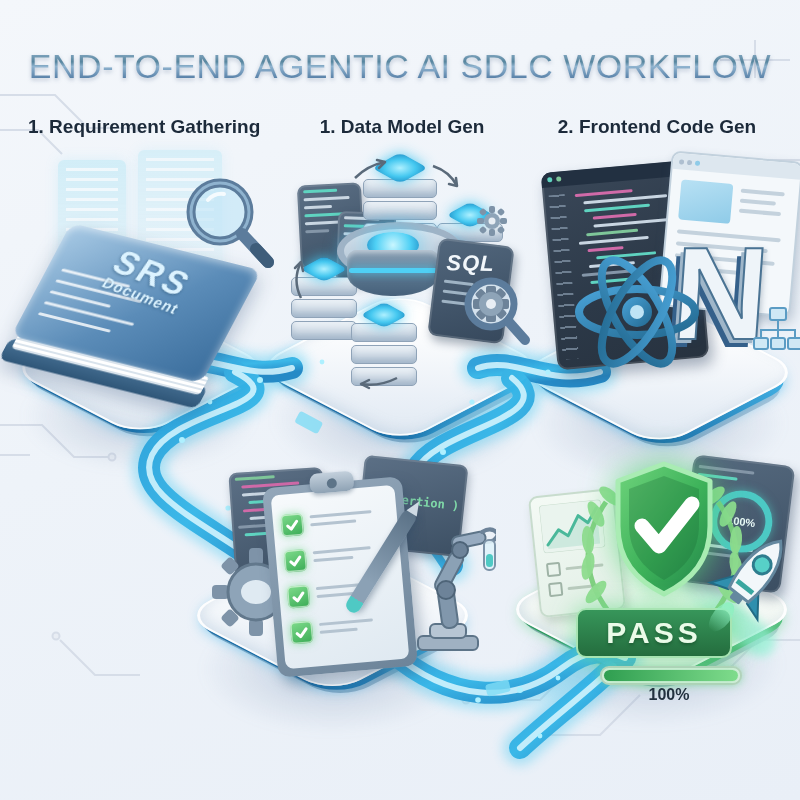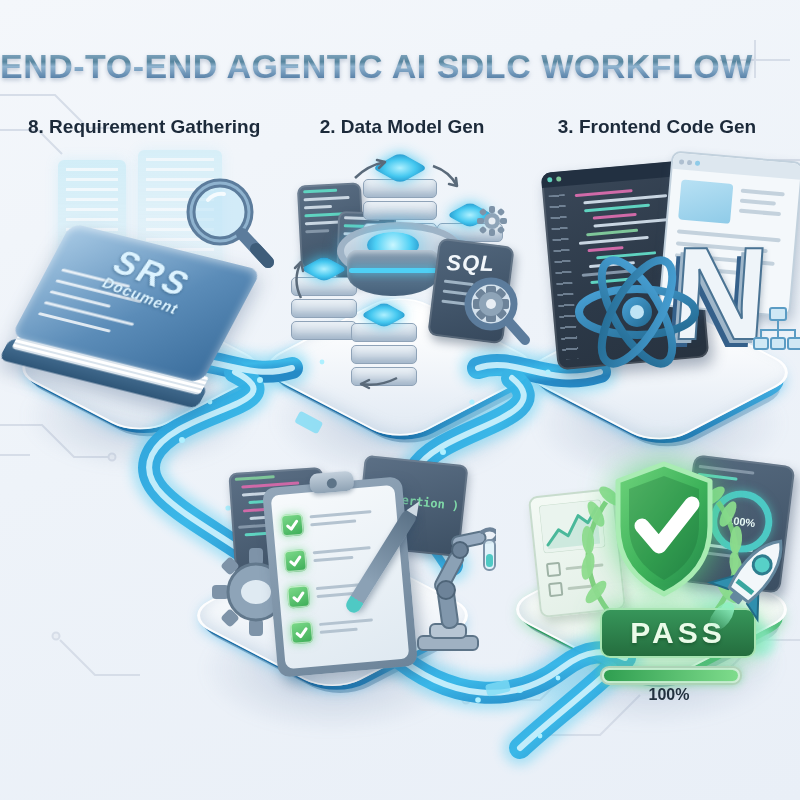--- a/index.html
+++ b/index.html
@@ -3,22 +3,22 @@
 <meta charset="utf-8">
 <style>
   html,body{margin:0;padding:0;width:800px;height:800px;overflow:hidden;
     font-family:"Liberation Sans",sans-serif;}
   .canvas{position:relative;width:800px;height:800px;
     background:linear-gradient(160deg,#f4f7fb 0%,#eef3f9 45%,#e9eff7 100%);}
   svg{display:block}
   .abs{position:absolute}
 
   
-  .title{position:absolute;top:24px;left:0;right:0;text-align:left;
-    font-size:34px;font-weight:700;letter-spacing:.5px;color:#4d7fae;
+  .title{position:absolute;top:24px;left:0;right:0;text-align:center;
+    font-size:34px;font-weight:400;letter-spacing:.5px;color:#4d7fae;
     background:linear-gradient(180deg,#a3c0da 0%,#57859e 38%,#8fb3cf 50%,#35618f 100%);
     -webkit-background-clip:text;background-clip:text;-webkit-text-fill-color:transparent;
     filter:drop-shadow(0 2px 2px rgba(40,70,110,.28));z-index:6;}
 
   
   .stage-label{position:absolute;font-size:19px;font-weight:700;color:#1c2a3a;
     text-align:center;z-index:6;white-space:nowrap;}
   .lbl1{left:28px;top:116px;width:232px;}
   .lbl2{left:312px;top:116px;width:180px;}
   .lbl3{left:552px;top:116px;width:210px;}
@@ -295,23 +295,23 @@
         <circle cx="322" cy="362" r="2.4"></circle>
       <circle cx="548" cy="372" r="2.6"></circle>
         <circle cx="540" cy="736" r="2.4"></circle>
       <rect x="296" y="416" width="26" height="13" rx="3" transform="rotate(28 309 422)" fill="#7fdcf5" opacity=".8"></rect>
       <rect x="404" y="486" width="24" height="12" rx="3" transform="rotate(18 416 492)" fill="#7fdcf5" opacity=".8"></rect>
       <rect x="486" y="682" width="24" height="12" rx="3" transform="rotate(-14 498 688)" fill="#7fdcf5" opacity=".8"></rect>
     </g>
   </svg>
 
   <h1 class="title">END-TO-END AGENTIC AI SDLC WORKFLOW</h1>
-  <div class="stage-label lbl1">8. Requirement Gathering</div>
-  <div class="stage-label lbl2">2. Data Model Gen</div>
-  <div class="stage-label lbl3">3. Frontend Code Gen</div>
+  <div class="stage-label lbl1">1. Requirement Gathering</div>
+  <div class="stage-label lbl2">1. Data Model Gen</div>
+  <div class="stage-label lbl3">2. Frontend Code Gen</div>
 
   <div class="stage" style="left:20px;top:148px;width:250px;height:260px;">
     <div class="holo" style="left:38px;top:12px;width:68px;height:150px;opacity:.55;">
         <div class="hlines"></div>
       </div>
     <div class="holo" style="left:118px;top:2px;width:84px;height:162px;opacity:.45;">
         <div class="hlines"></div>
       </div>
     <div class="book">
       <div class="book-base"></div>
@@ -643,21 +643,21 @@
           <linearGradient id="sg" x1="0" y1="0" x2="1" y2="1">
         <stop offset="0%" stop-color="#6fd47c"></stop>
             <stop offset="55%" stop-color="#3cb159"></stop>
         <stop offset="100%" stop-color="#23844a"></stop>
           </linearGradient>
         </defs>
       <path d="M60 6 L106 23 V68 C106 102 88 122 60 136 C32 122 14 102 14 68 V23 Z" fill="url(#sg)" stroke="#a9ecb3" stroke-width="5" stroke-linejoin="round"></path>
       <path d="M60 18 L95 31 V66 C95 94 81 110 60 122 C39 110 25 94 25 66 V31 Z" fill="rgba(22,100,52,.28)"></path>
       <path d="M38 68 L55 88 L88 46" fill="none" stroke="#ffffff" stroke-width="15" stroke-linecap="round" stroke-linejoin="round"></path>
     </svg>
-    <div class="passbadge" style="left:72px;top:178px;">
+    <div class="passbadge" style="left:48px;top:178px;">
       <span>PASS</span>
     </div>
     <div class="progress" style="left:72px;top:236px;">
       <div class="fill"></div>
     </div>
     <div class="progress-label" style="left:72px;top:256px;width:138px;">100%</div>
     <svg class="abs" style="left:172px;top:92px;transform:rotate(38deg);" width="96" height="122">
       <defs>
           <linearGradient id="fl" x1="0" y1="0" x2="0" y2="1">
         <stop offset="0%" stop-color="#8ff0c0"></stop>

